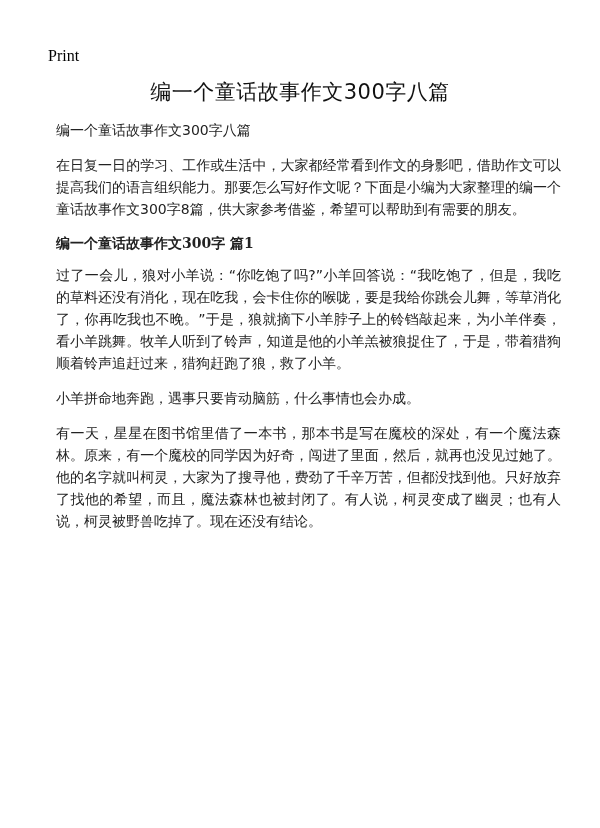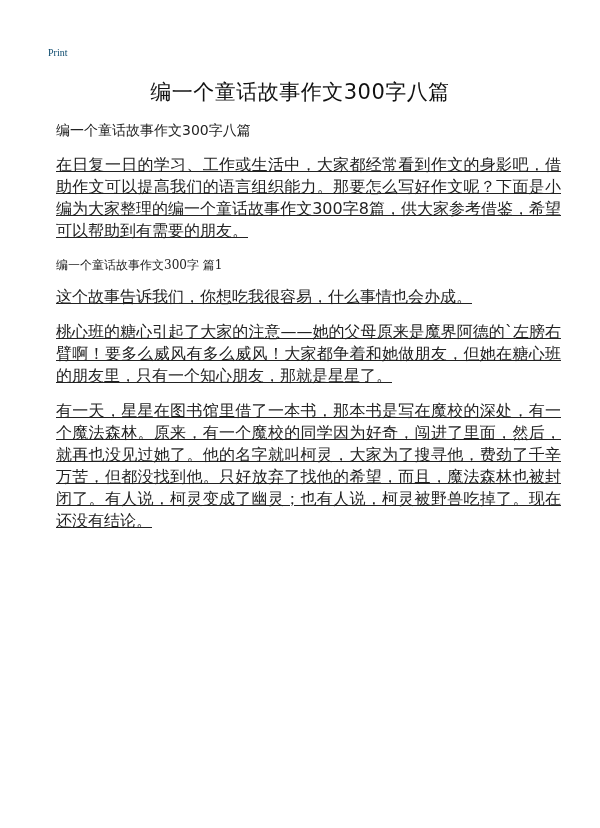--- a/index.html
+++ b/index.html
@@ -1,32 +1,32 @@
 <!DOCTYPE html>
 <html><head>
 <meta charset="utf-8">
 <style>
   html, body { margin: 0; padding: 0; background: #ffffff; }
   body { width: 600px; height: 828px; overflow: hidden; position: relative; color: #222; font-family: "DejaVu Sans", sans-serif; }
-  .print-link { position: absolute; left: 48px; top: 47px; font-family: "Liberation Serif", serif; font-size: 10px; color: #0c4a6e; text-decoration: none; }
+  .print-link { position: absolute; left: 48px; top: 47px; font-family: "Liberation Serif", serif; font-size: 16px; color: #000000; text-decoration: none; }
   .title { position: absolute; left: 0; width: 600px; top: 78px; text-align: center; font-size: 21px; font-weight: normal; color: #111; margin: 0; letter-spacing: 0.5px; }
   .content { position: absolute; left: 56px; top: 120px; width: 505px; }
   .subtitle { font-size: 14px; margin: 0 0 14px 0; line-height: 20px; }
-  p { margin: 0 0 13px 0; font-size: 16px; line-height: 22px; text-align: justify; text-decoration: underline; }
-  h2 { font-size: 12px; font-weight: normal; margin: 0 0 11px 0; line-height: 20px; font-family: "DejaVu Serif", serif; }
+  p { margin: 0 0 13px 0; font-size: 14px; line-height: 22px; text-align: justify; }
+  h2 { font-size: 14px; font-weight: bold; margin: 0 0 11px 0; line-height: 20px; font-family: "DejaVu Serif", serif; }
 </style>
 </head>
 <body>
 
 <a class="print-link">Print</a>
 <h1 class="title">编一个童话故事作文300字八篇</h1>
 
 <div class="content">
   <div class="subtitle">编一个童话故事作文300字八篇</div>
   <p>在日复一日的学习、工作或生活中，大家都经常看到作文的身影吧，借助作文可以提高我们的语言组织能力。那要怎么写好作文呢？下面是小编为大家整理的编一个童话故事作文300字8篇，供大家参考借鉴，希望可以帮助到有需要的朋友。</p>
 
   <h2>编一个童话故事作文300字 篇1</h2>
-  <p>这个故事告诉我们，你想吃我很容易，什么事情也会办成。</p>
+  <p>过了一会儿，狼对小羊说：“你吃饱了吗?”小羊回答说：“我吃饱了，但是，我吃的草料还没有消化，现在吃我，会卡住你的喉咙，要是我给你跳会儿舞，等草消化了，你再吃我也不晚。”于是，狼就摘下小羊脖子上的铃铛敲起来，为小羊伴奏，看小羊跳舞。牧羊人听到了铃声，知道是他的小羊羔被狼捉住了，于是，带着猎狗顺着铃声追赶过来，猎狗赶跑了狼，救了小羊。</p>
+  <p>小羊拼命地奔跑，遇事只要肯动脑筋，什么事情也会办成。</p>
 
-  <p>桃心班的糖心引起了大家的注意——她的父母原来是魔界阿德的`左膀右臂啊！要多么威风有多么威风！大家都争着和她做朋友，但她在糖心班的朋友里，只有一个知心朋友，那就是星星了。</p>
   <p>有一天，星星在图书馆里借了一本书，那本书是写在魔校的深处，有一个魔法森林。原来，有一个魔校的同学因为好奇，闯进了里面，然后，就再也没见过她了。他的名字就叫柯灵，大家为了搜寻他，费劲了千辛万苦，但都没找到他。只好放弃了找他的希望，而且，魔法森林也被封闭了。有人说，柯灵变成了幽灵；也有人说，柯灵被野兽吃掉了。现在还没有结论。</p>
 
 </div>
 
 </body></html>

